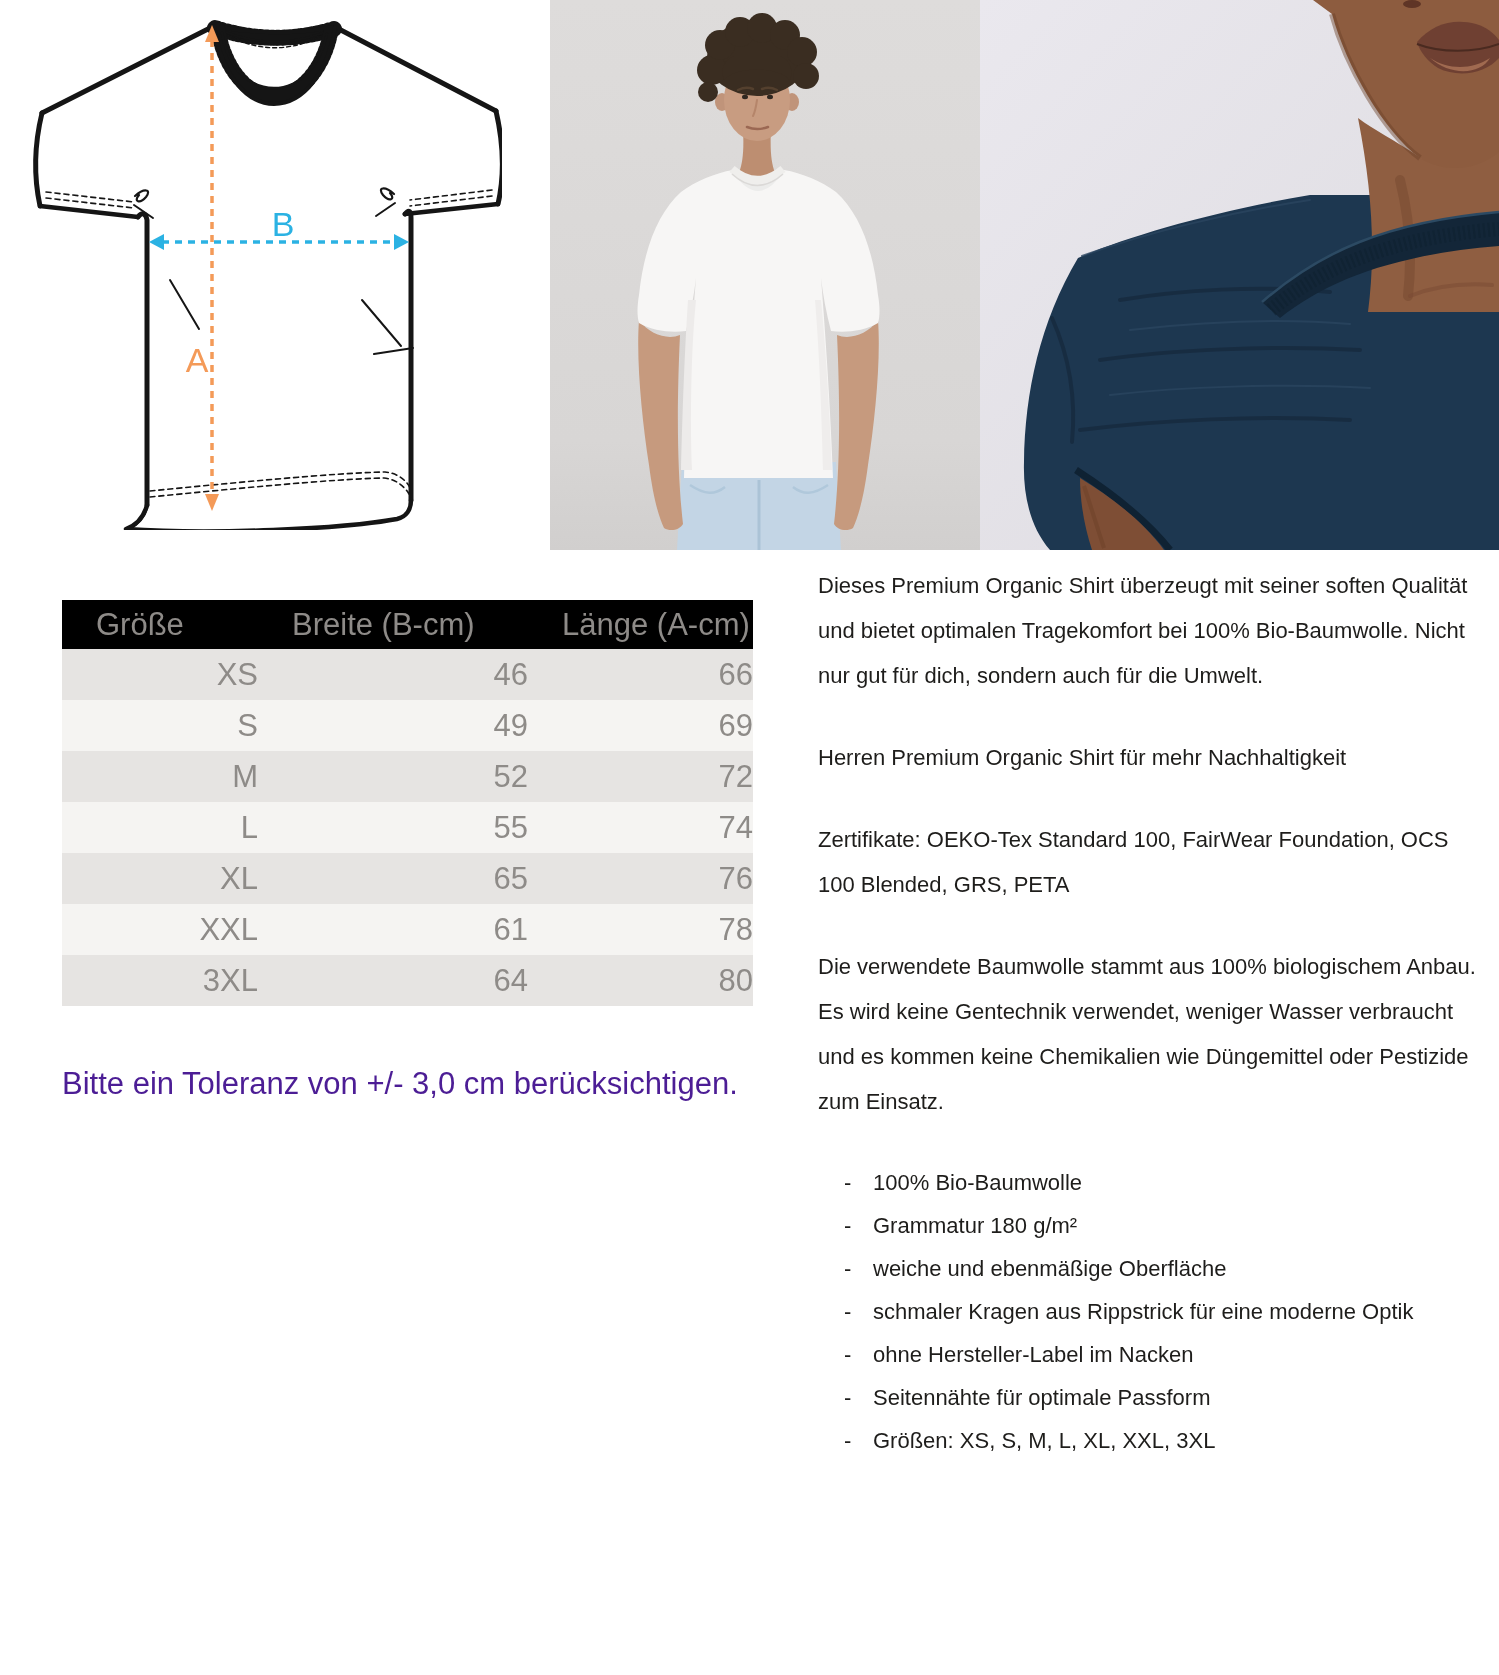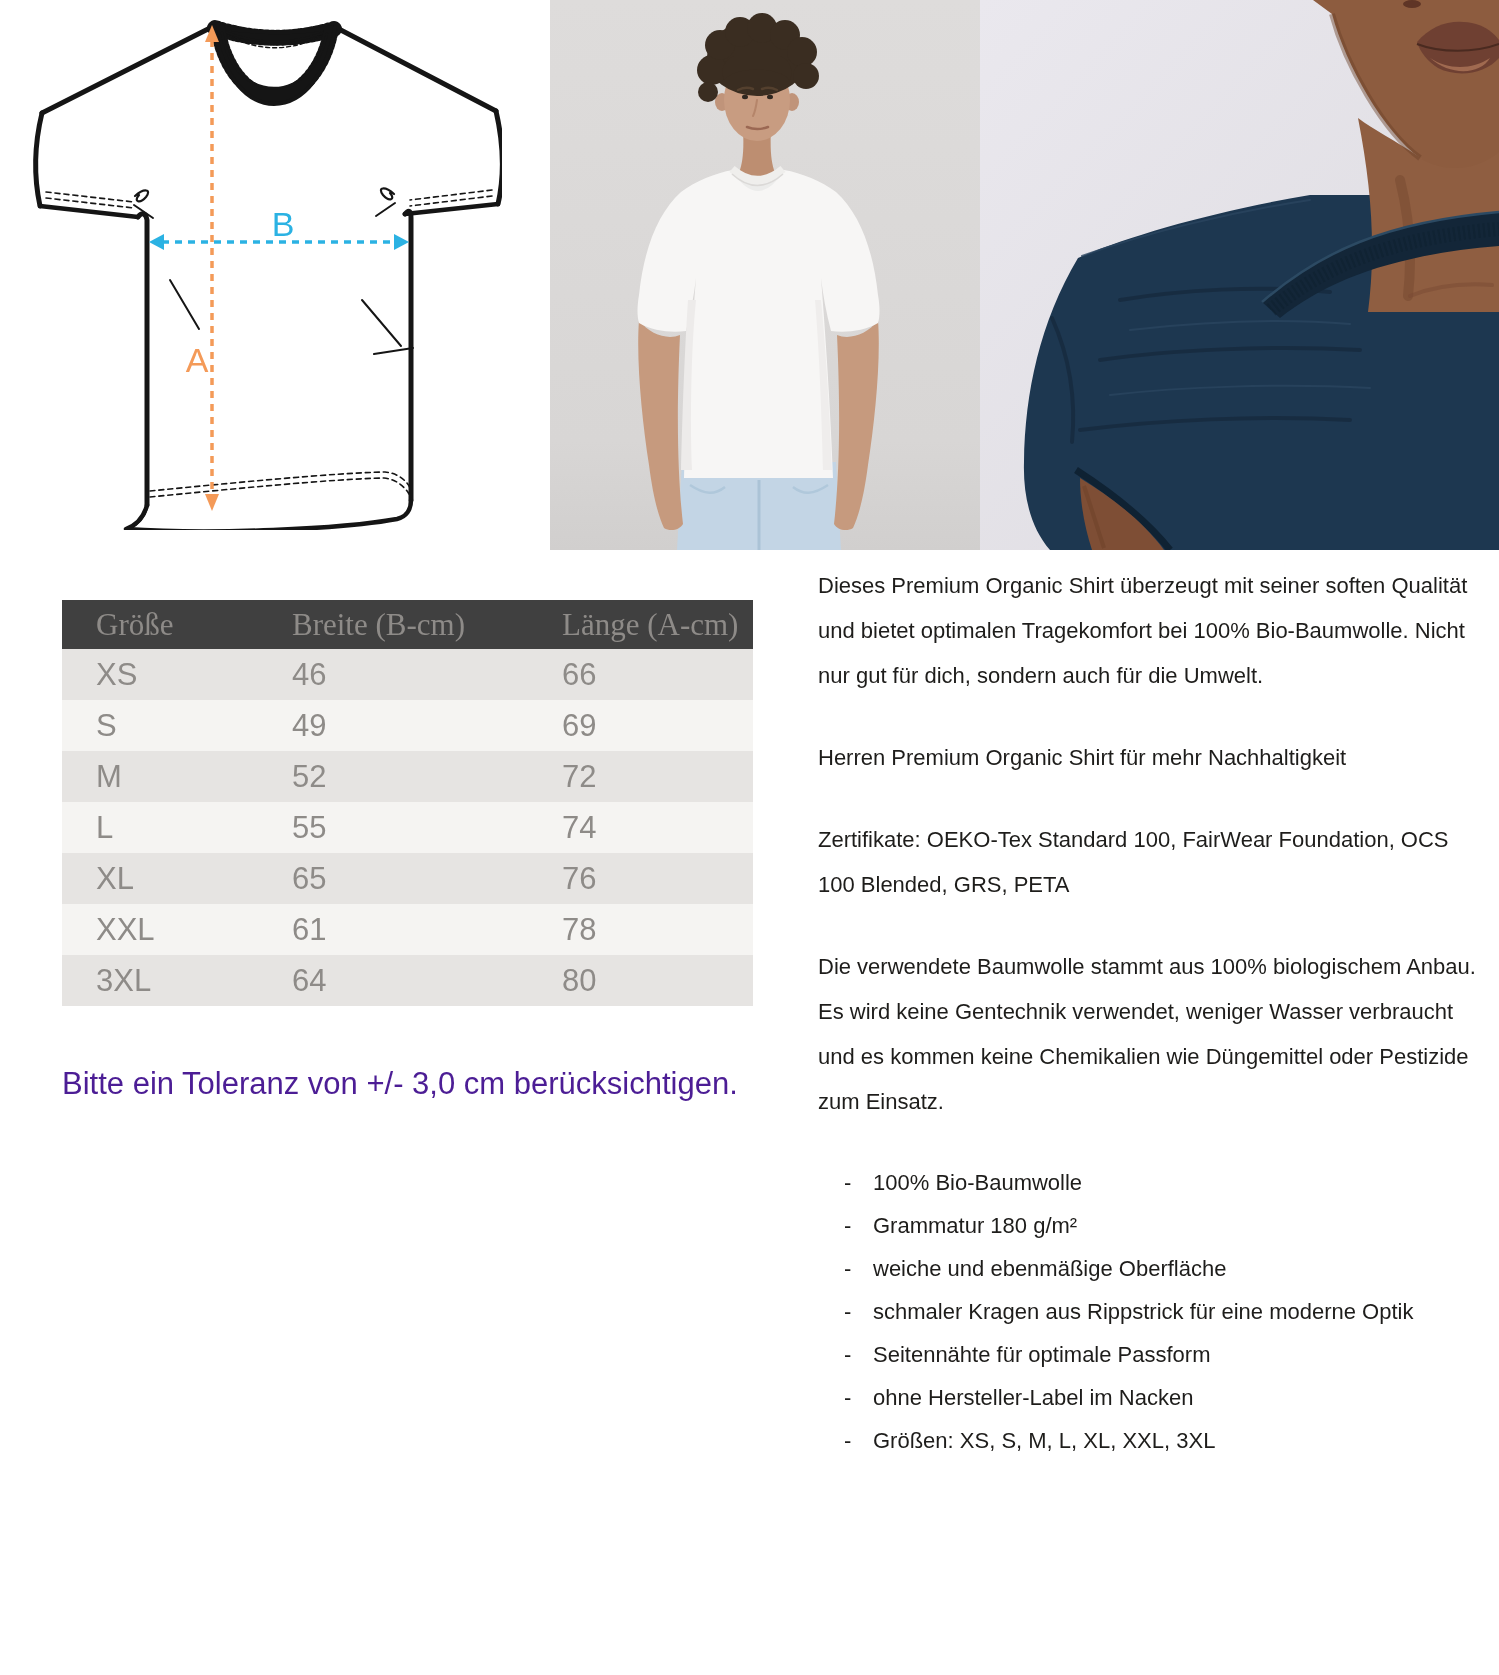--- a/index.html
+++ b/index.html
@@ -11,22 +11,22 @@
   #diagram-panel{left:22px;width:480px;height:530px;}
   #model-photo{left:550px;width:430px;height:550px;}
   #detail-photo{left:980px;width:519px;height:550px;}
 
   
   #size-table{position:absolute;left:62px;top:600px;width:691px;
               border-collapse:collapse;table-layout:fixed;}
   #size-table th,#size-table td{
       text-align:left;font-weight:400;font-size:31px;color:#8e8b88;
       padding:0 0 0 34px;white-space:nowrap;overflow:hidden;}
-  #size-table thead th{background:#404040;height:49px;font-family:Liberation Serif, serif;}
-  #size-table tbody td{height:51px;}
+  #size-table thead th{background:#000000;height:49px;}
+  #size-table tbody td{height:51px;text-align:right;}
   #size-table tbody tr:nth-child(odd) td{background:#e6e4e2;}
   #size-table tbody tr:nth-child(even) td{background:#f5f4f2;}
 
   #tolerance-note{position:absolute;left:62px;top:1066px;margin:0;
       font-size:31px;color:#4c1d95;}
 
   
   #description{position:absolute;left:818px;top:563px;width:668px;
       font-size:22px;line-height:45px;color:#1e1d1b;}
   #description p{margin:0 0 37px 0;}
@@ -254,17 +254,17 @@
 <div id="description">
   <p>Dieses Premium Organic Shirt überzeugt mit seiner soften Qualität und bietet optimalen Tragekomfort bei 100% Bio-Baumwolle. Nicht nur gut für dich, sondern auch für die Umwelt.</p>
   <p>Herren Premium Organic Shirt für mehr Nachhaltigkeit</p>
   <p>Zertifikate: OEKO-Tex Standard 100, FairWear Foundation, OCS 100 Blended, GRS, PETA</p>
   <p><span>Die verwendete Baumwolle stammt aus 100% biologischem Anbau.</span><br><span>Es wird keine Gentechnik verwendet, weniger Wasser verbraucht und es kommen keine Chemikalien wie Düngemittel oder Pestizide zum Einsatz.</span></p>
   <ul>
     <li>100% Bio-Baumwolle</li>
     <li>Grammatur 180 g/m²</li>
     <li>weiche und ebenmäßige Oberfläche</li>
     <li>schmaler Kragen aus Rippstrick für eine moderne Optik</li>
+    <li>ohne Hersteller-Label im Nacken</li>
     <li>Seitennähte für optimale Passform</li>
-    <li>ohne Hersteller-Label im Nacken</li>
     <li>Größen: XS, S, M, L, XL, XXL, 3XL</li>
   </ul>
 </div>
 
 </body></html>

